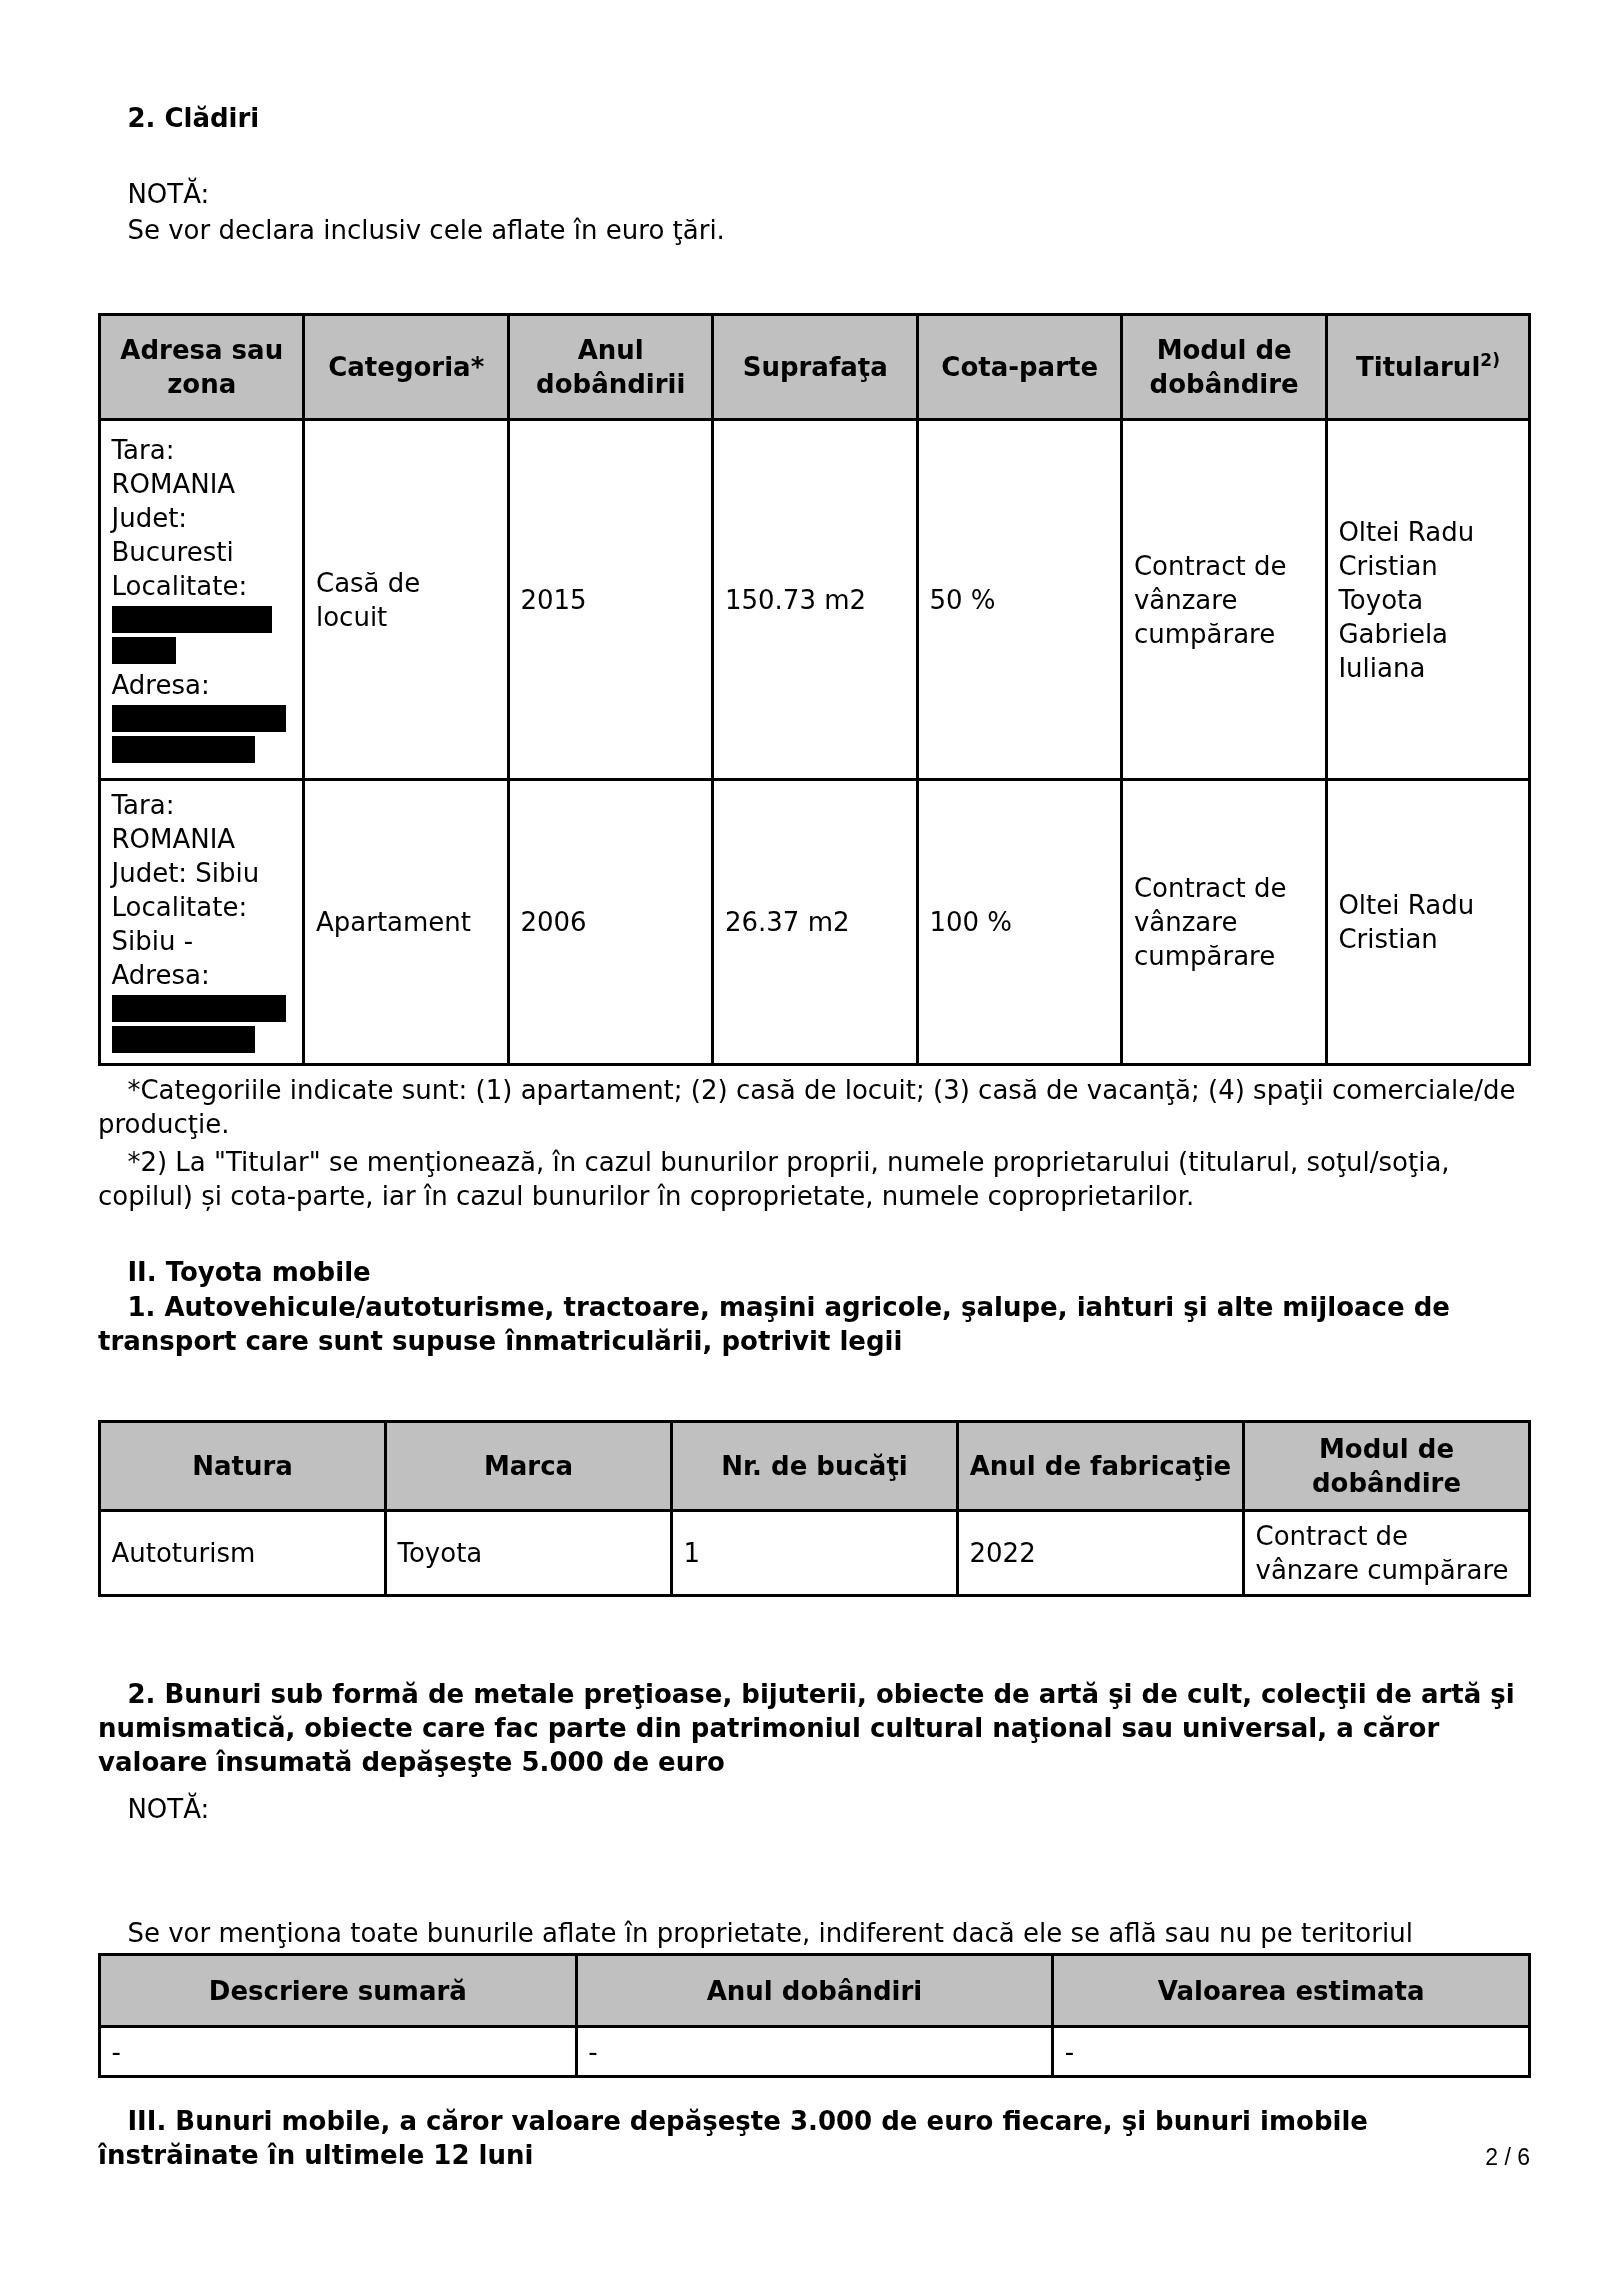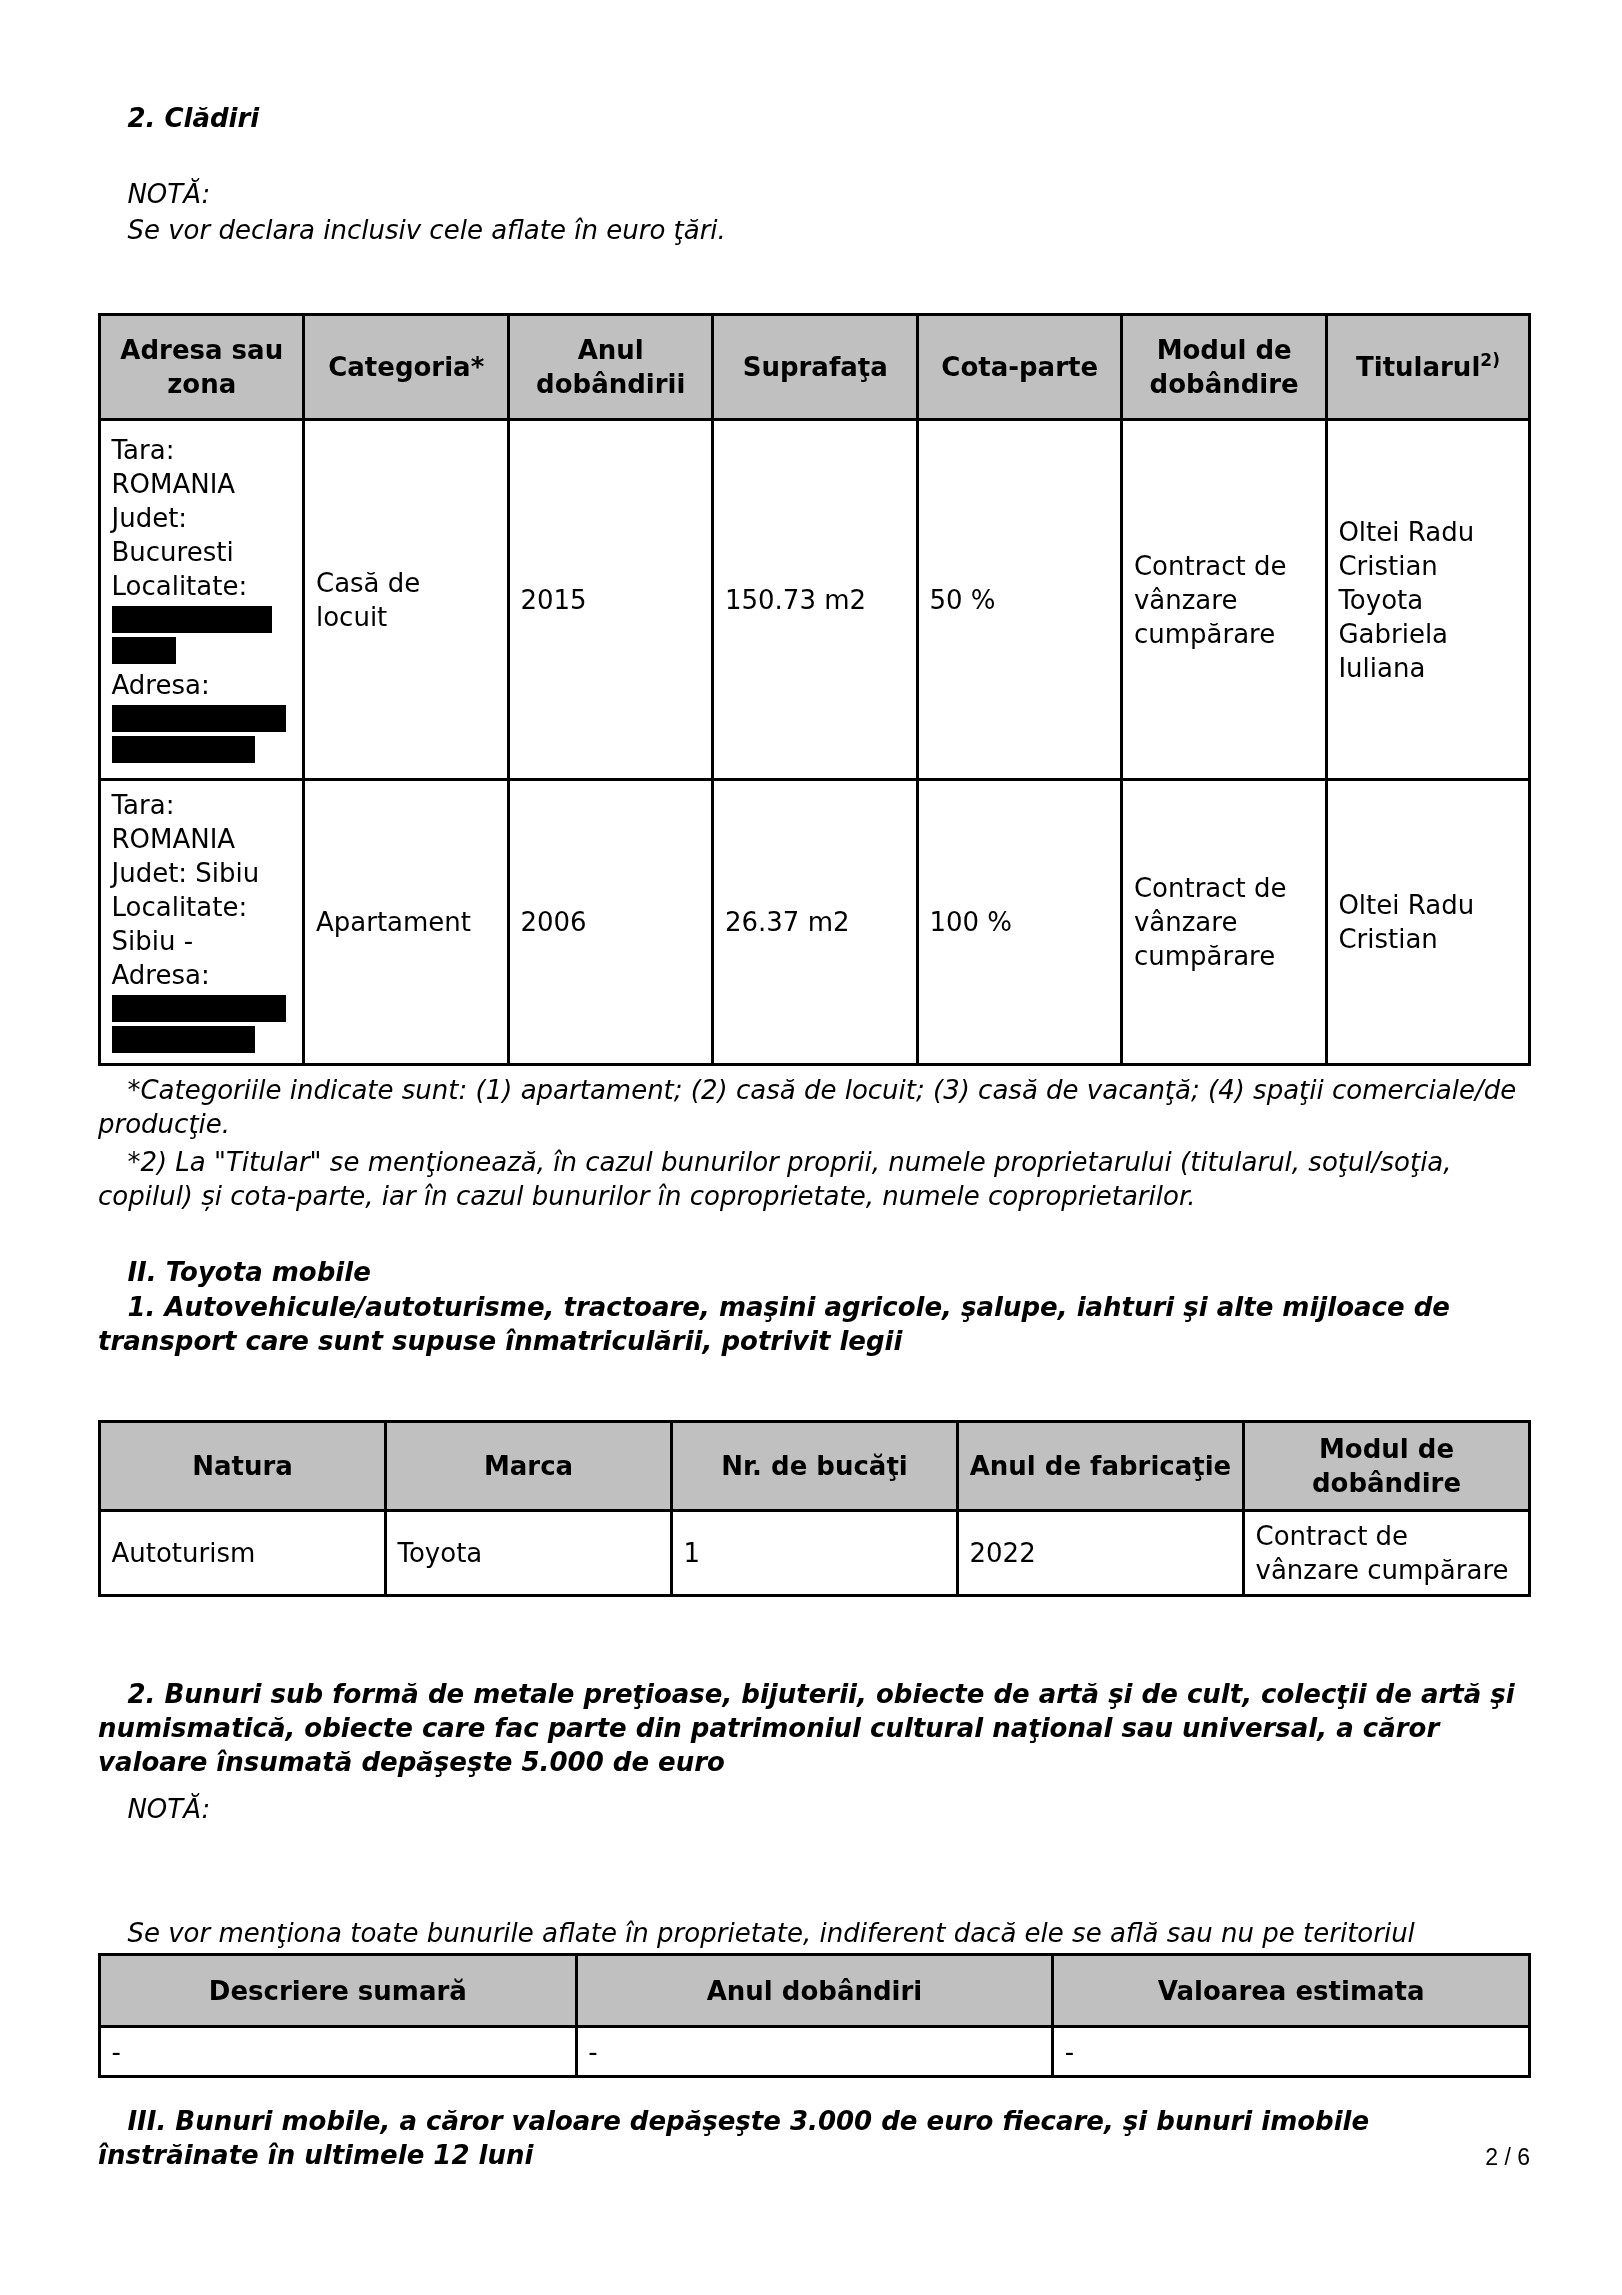--- a/index.html
+++ b/index.html
@@ -5,21 +5,21 @@
   html, body { margin: 0; padding: 0; background: #ffffff; }
   body {
     width: 1622px; height: 2295px; position: relative; overflow: hidden;
     font-family: "DejaVu Sans", sans-serif; color: #000;
     font-size: 26px; line-height: 34px;
   }
   .page { position: absolute; left: 98px; top: 0; width: 1433px; }
   .indent { padding-left: 29.4px; }
   .bold { font-weight: bold; }
   .abs { position: absolute; left: 0; width: 1433px; }
-  p { margin: 0; font-style: italic; }
+  p { margin: 0; }
   table { border-collapse: collapse; width: 1433px; table-layout: fixed; }
   th, td { border: 3.3px solid #000; vertical-align: middle; }
   th { background: #c0c0c0; font-weight: bold; text-align: center; padding: 3.9px 6.5px; line-height: 34px; }
   td { text-align: left; padding: 6.5px 10.5px; line-height: 34px; }
   sup { font-size: 17px; line-height: 0; vertical-align: super; }
   .redact { display: block; background: #000; height: 27.5px; margin: 3.3px 0; }
   .r1 { width: 160px; }
   .r2 { width: 64px; }
   .r3 { width: 174px; }
   .r4 { width: 143px; }

